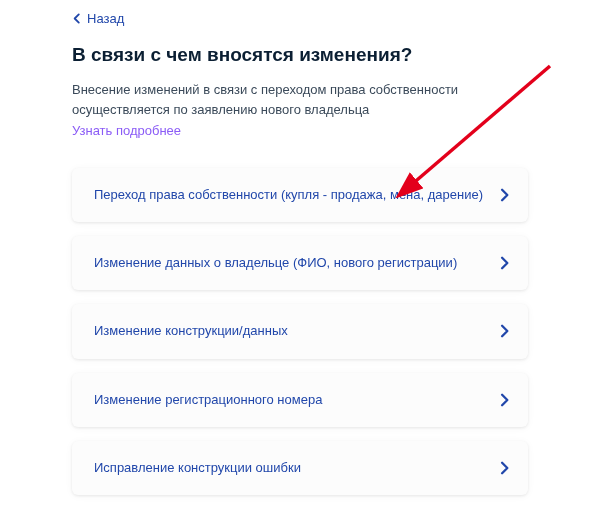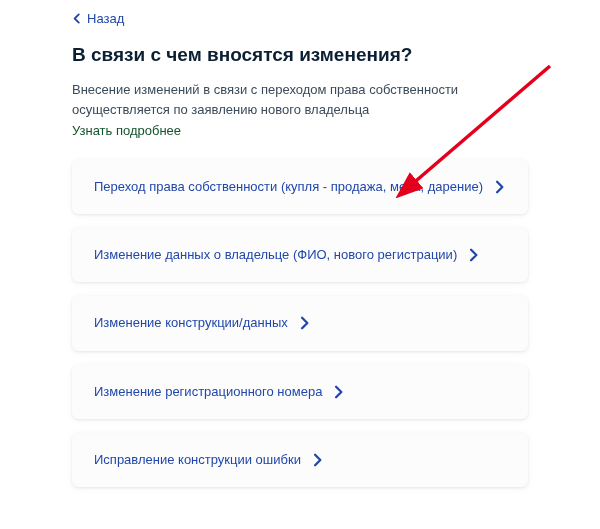--- a/index.html
+++ b/index.html
@@ -37,33 +37,33 @@
   }
   .description {
     font-size: 13px;
     color: #3b4a5a;
     line-height: 1.5;
     margin-bottom: 2px;
   }
   .more-link {
     display: inline-block;
     font-size: 13px;
-    color: #14532d;
+    color: #8b5cf6;
     cursor: pointer;
-    margin-bottom: 22px;
+    margin-bottom: 30px;
   }
   .options {
     display: flex;
     flex-direction: column;
     gap: 14px;
   }
   .option {
     display: flex;
     align-items: center;
-    justify-content: flex-start;
+    justify-content: space-between;
     padding: 18px 18px 18px 22px;
     border-radius: 6px;
     background: #fcfcfc;
     box-shadow: 0 1px 3px rgba(0,0,0,0.08), 0 1px 8px rgba(0,0,0,0.04);
     cursor: pointer;
   }
   .option-label {
     font-size: 13px;
     color: #2147aa;
     line-height: 1.4;

